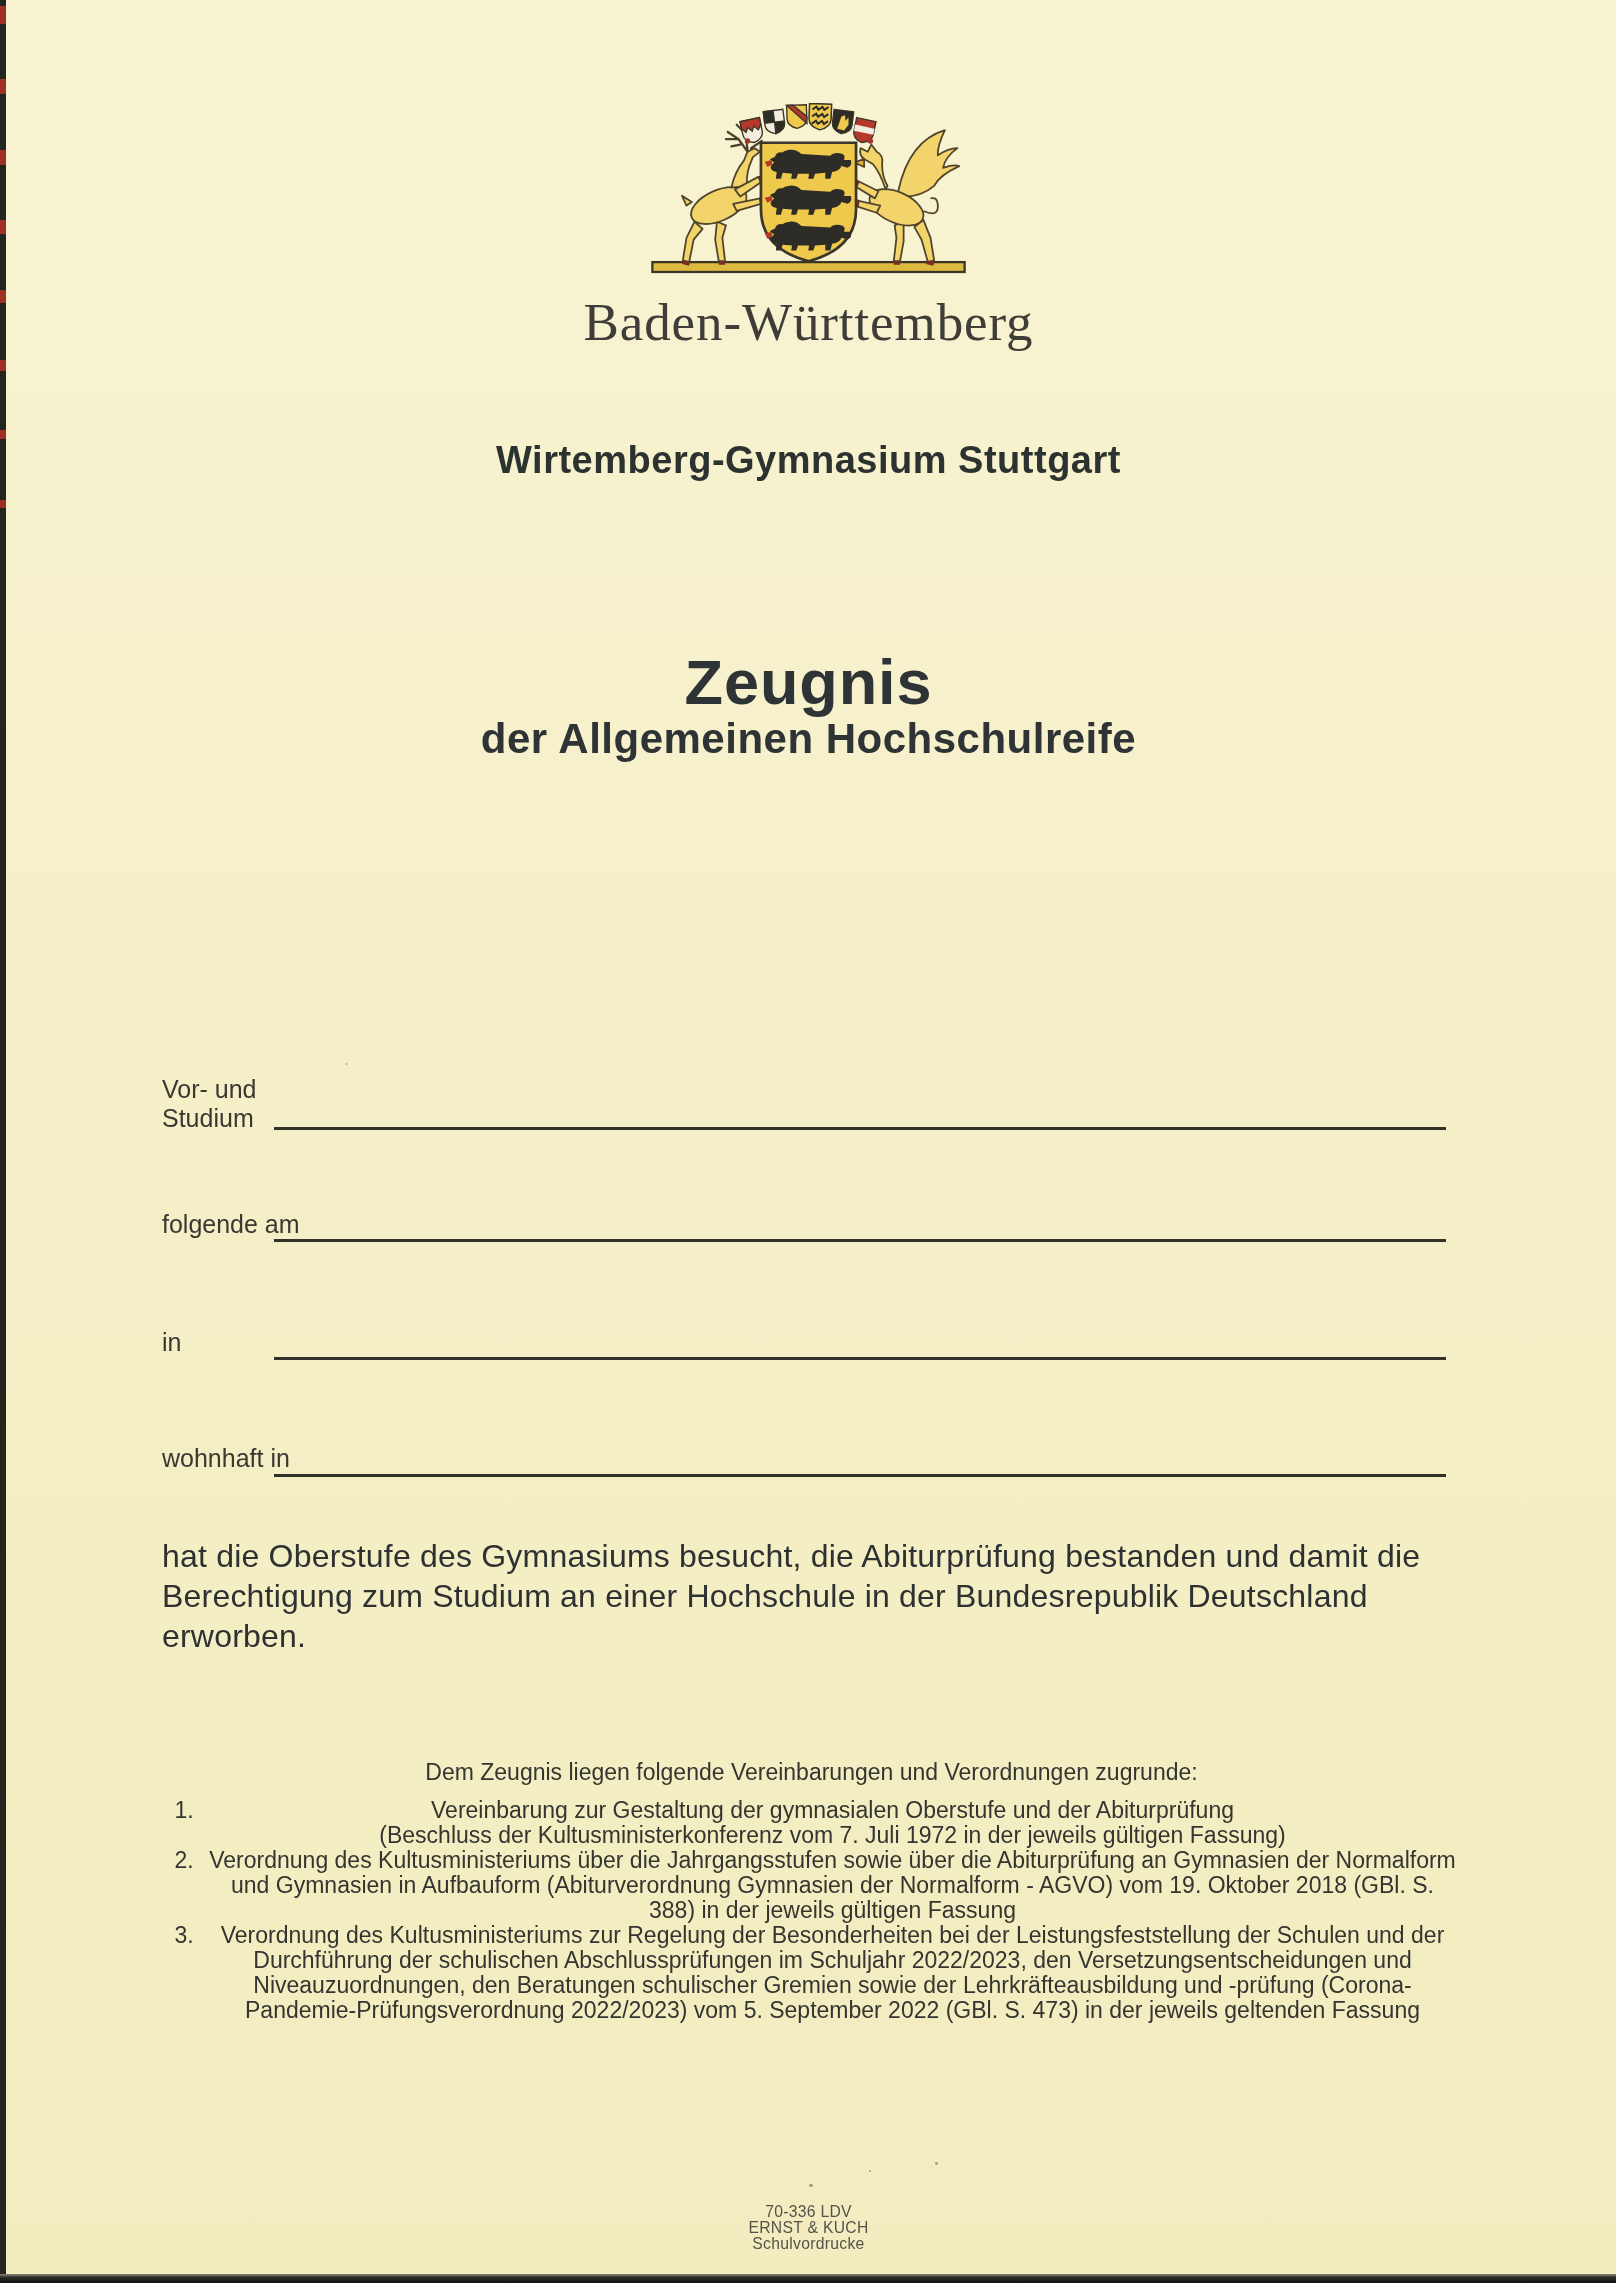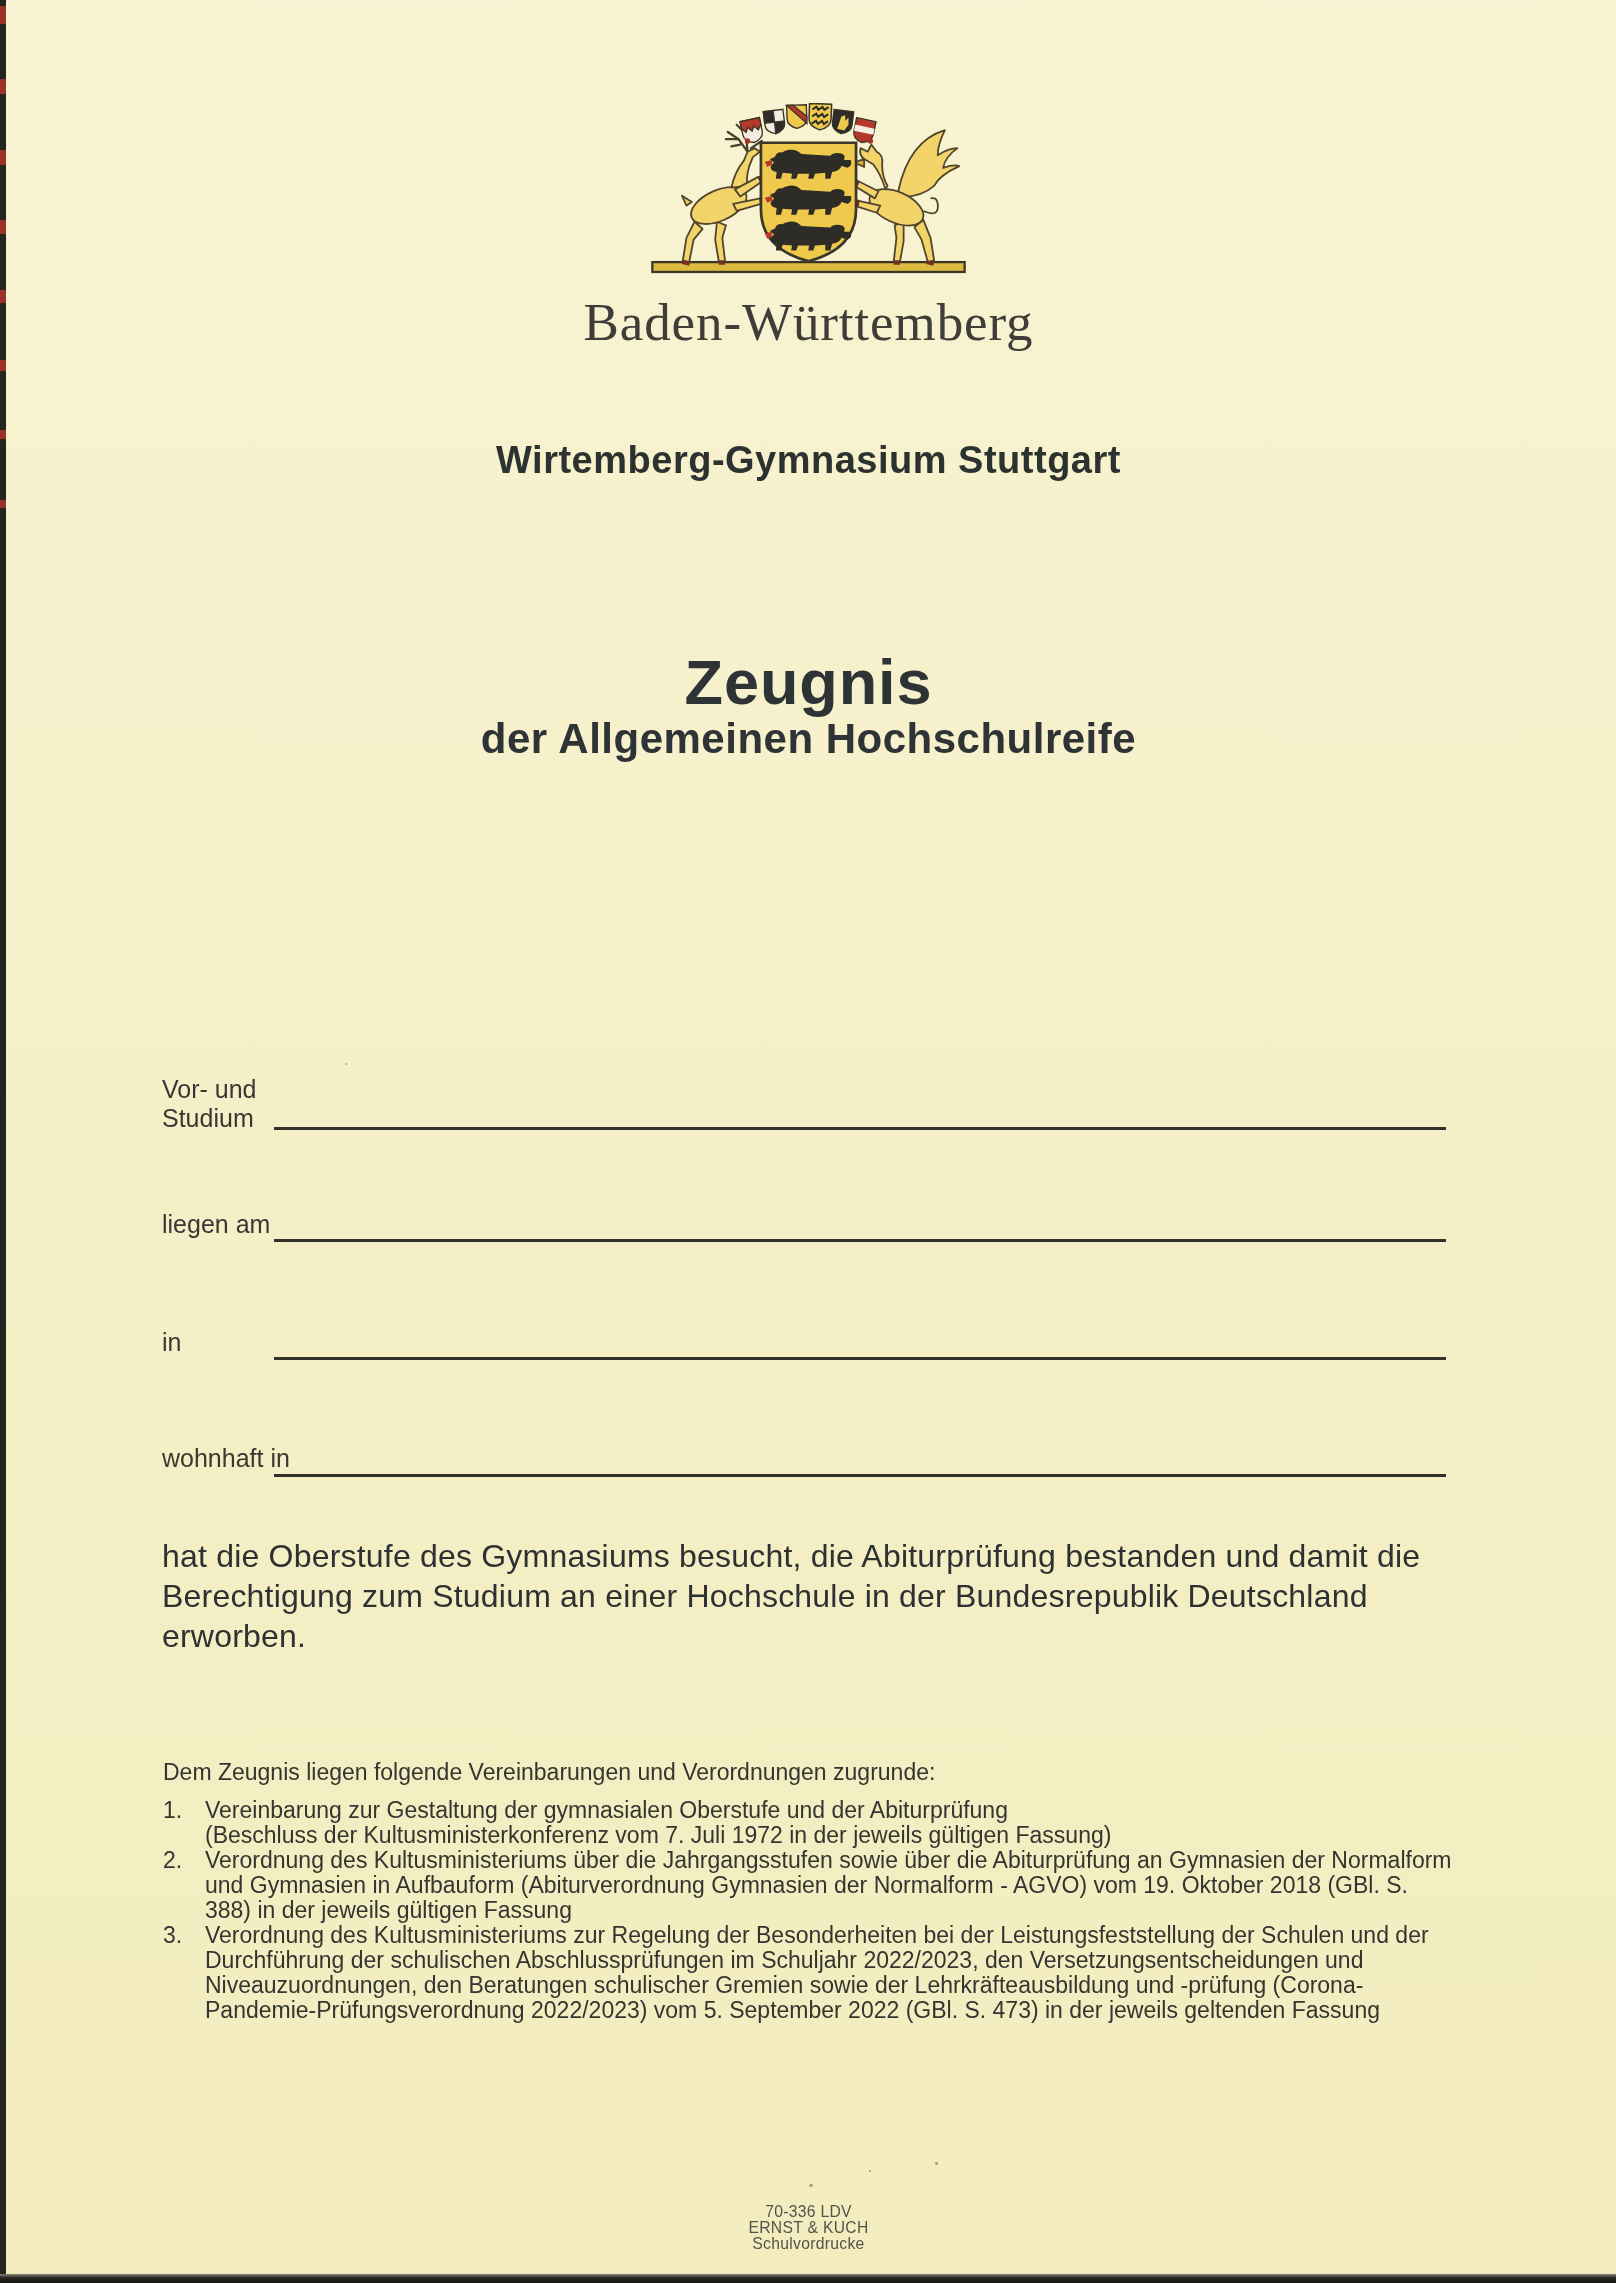--- a/index.html
+++ b/index.html
@@ -25,21 +25,21 @@
   .doc-title   { top:646px; font-size:63px; font-weight:bold; color:#2e3336; letter-spacing:0.9px; }
   .doc-subtitle{ top:709px; font-size:42px; font-weight:bold; color:#2e3336; letter-spacing:0.5px;margin-top:6px; }
 
   .field-label { position:absolute; left:162px; font-size:25px; line-height:29px;
                  color:#3a3833; white-space:pre-line; }
   .field-line  { position:absolute; left:274px; width:1172px; height:2.8px; background:#31302a; }
 
   .statement { position:absolute; left:162px; top:1536px; width:1318px;
                font-size:32px; line-height:40px; color:#2e3132; letter-spacing:0.2px; }
 
-  .regs { position:absolute; left:163px; top:1759px; width:1297px; color:#343530; }
+  .regs { position:absolute; left:163px; top:1759px; width:1297px; color:#343530;text-align:center; }
   .regs-intro { font-size:23px; margin:0 0 12px 0; }
   .reg-item { display:flex; font-size:23px; line-height:25px; }
   .reg-num  { flex:0 0 42px; }
   .reg-text { flex:1; white-space:pre-line; }
 
   .printer { position:absolute; left:0; width:100%; top:2204px; text-align:center;
              font-size:15.7px; line-height:16px; color:#54534b; letter-spacing:0.3px; }
 </style>
 </head>
 <body>
@@ -141,21 +141,21 @@
 
   <div class="centered state-name">Baden-Württemberg</div>
   <div class="centered school-name">Wirtemberg-Gymnasium Stuttgart</div>
   <div class="centered doc-title">Zeugnis</div>
   <div class="centered doc-subtitle">der Allgemeinen Hochschulreife</div>
 
   <div class="field-label" style="top:1075px">Vor- und
 Studium</div>
   <div class="field-line" style="top:1127px"></div>
 
-  <div class="field-label" style="top:1210px">liegen am</div>
+  <div class="field-label" style="top:1210px">folgende am</div>
   <div class="field-line" style="top:1239px"></div>
 
   <div class="field-label" style="top:1328px">in</div>
   <div class="field-line" style="top:1357px"></div>
 
   <div class="field-label" style="top:1444px">wohnhaft in</div>
   <div class="field-line" style="top:1474px"></div>
 
   <div class="statement">hat die Oberstufe des Gymnasiums besucht, die Abiturprüfung bestanden und damit die Berechtigung zum Studium an einer Hochschule in der Bundesrepublik Deutschland erworben.</div>
 

